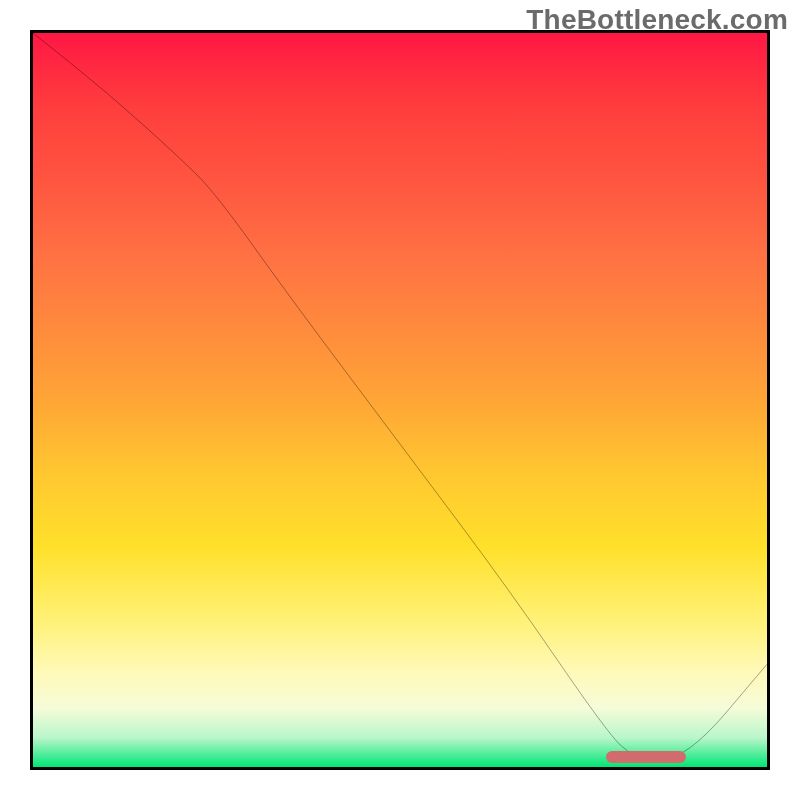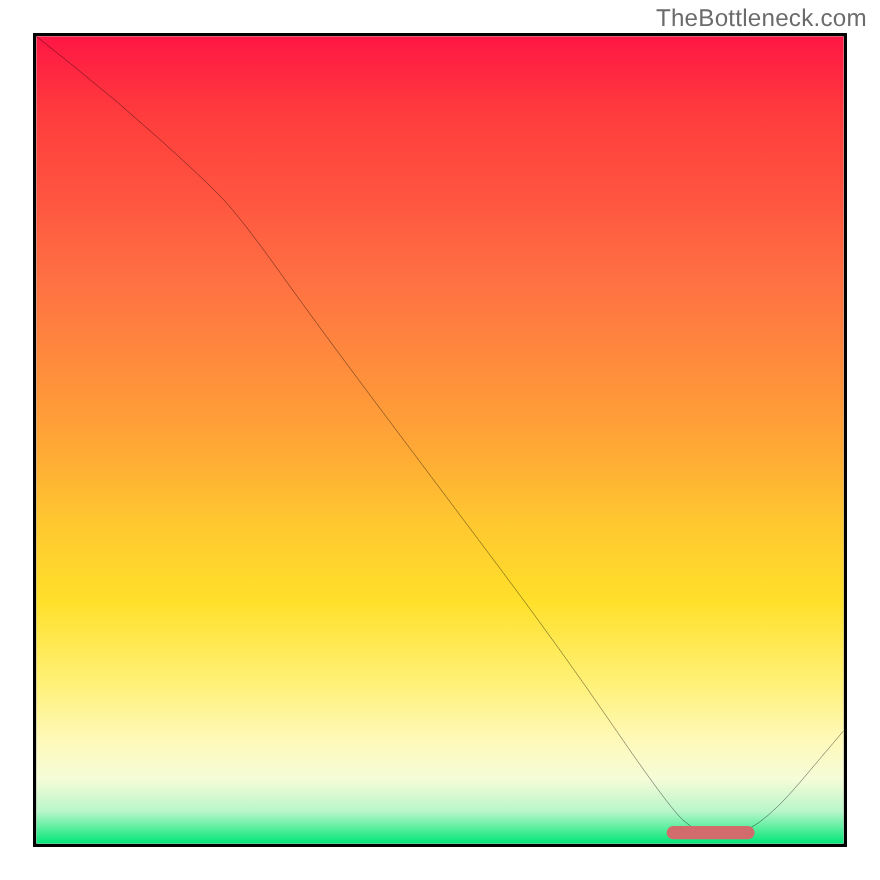--- a/index.html
+++ b/index.html
@@ -11,22 +11,22 @@
     width: 800px;
     height: 800px;
     background: #ffffff;
     font-family: Arial, sans-serif;
     position: relative;
   }
   .watermark {
     position: absolute;
     top: 4px;
     right: 12px;
-    font-size: 22px;
-    font-weight: normal;
+    font-size: 28px;
+    font-weight: bold;
     color: #6b6b6b;
     z-index: 10;
     letter-spacing: 0.2px;
   }
   .frame {
     position: absolute;
     top: 30px;
     left: 30px;
     width: 740px;
     height: 740px;

